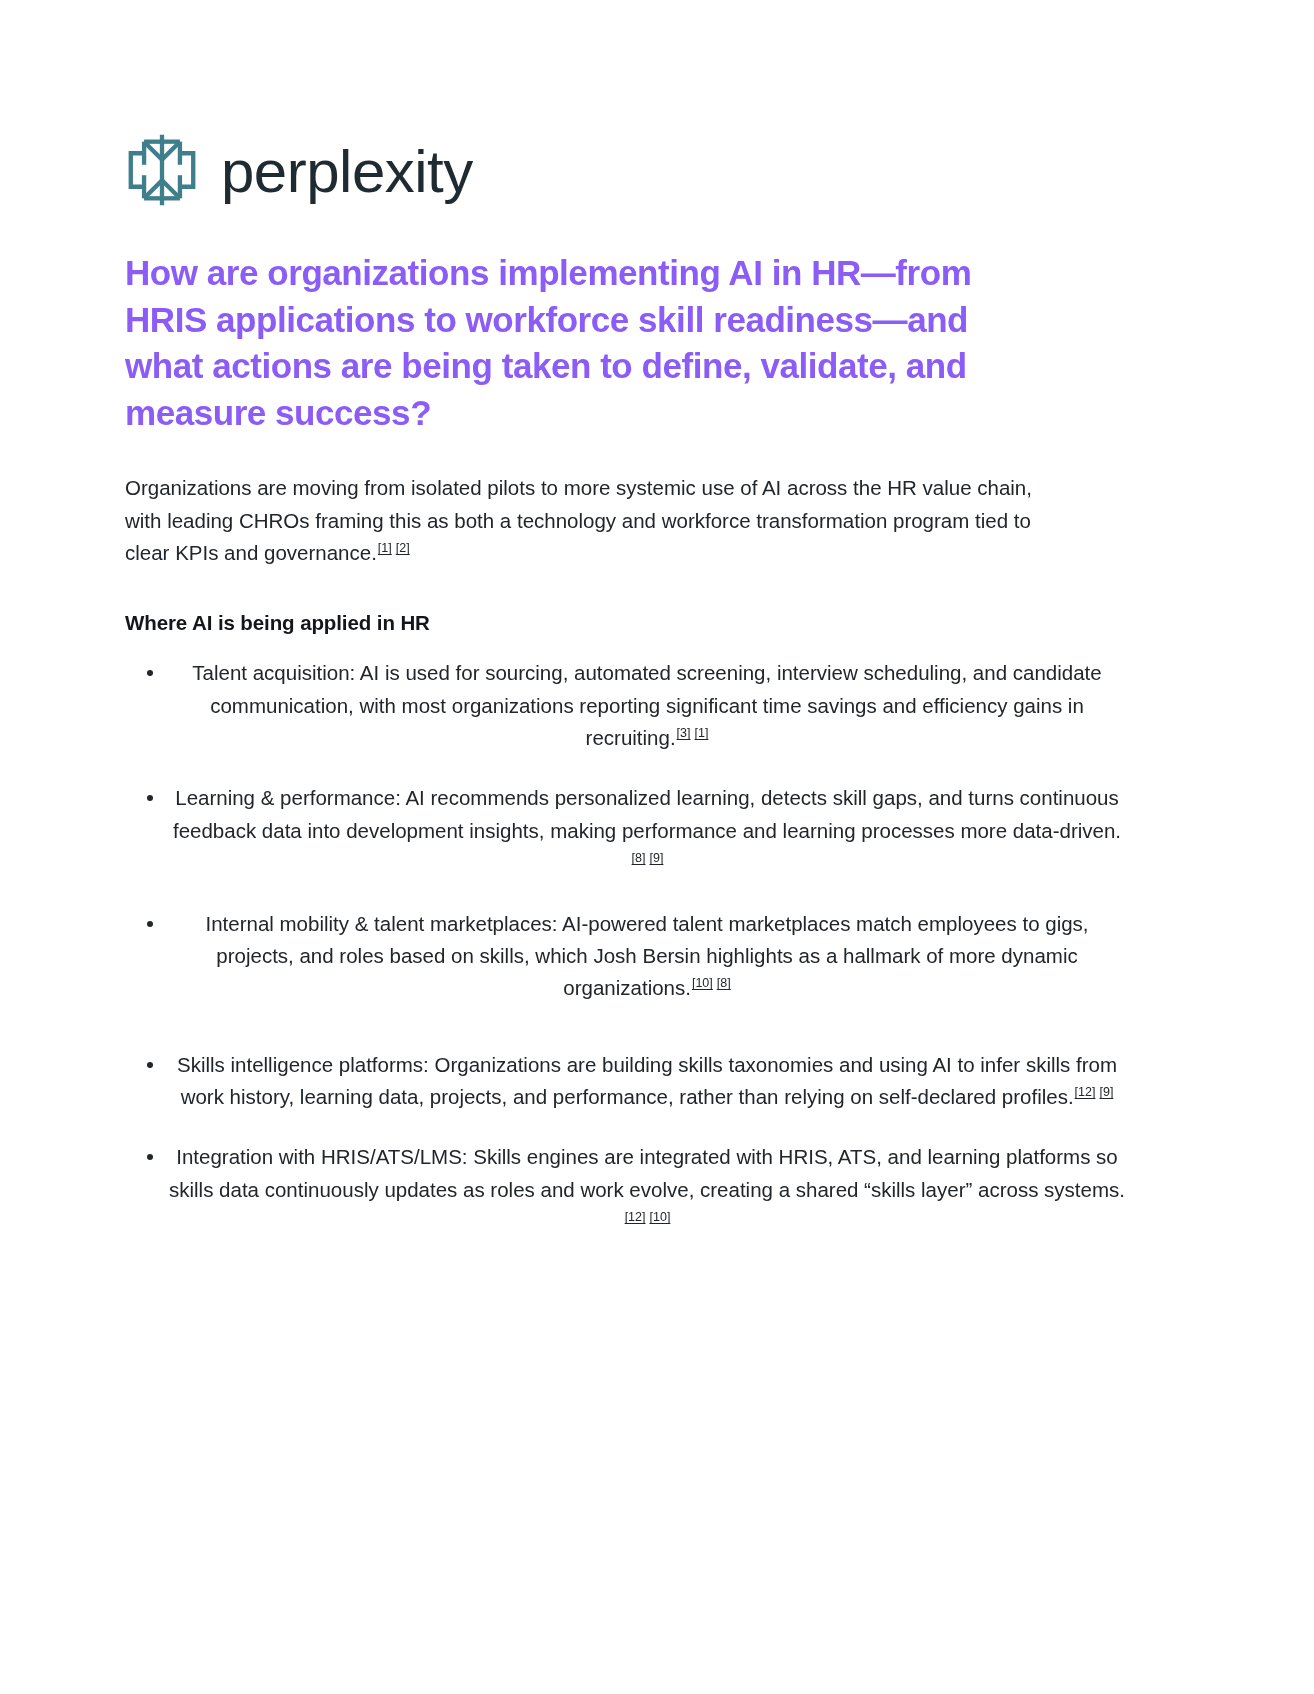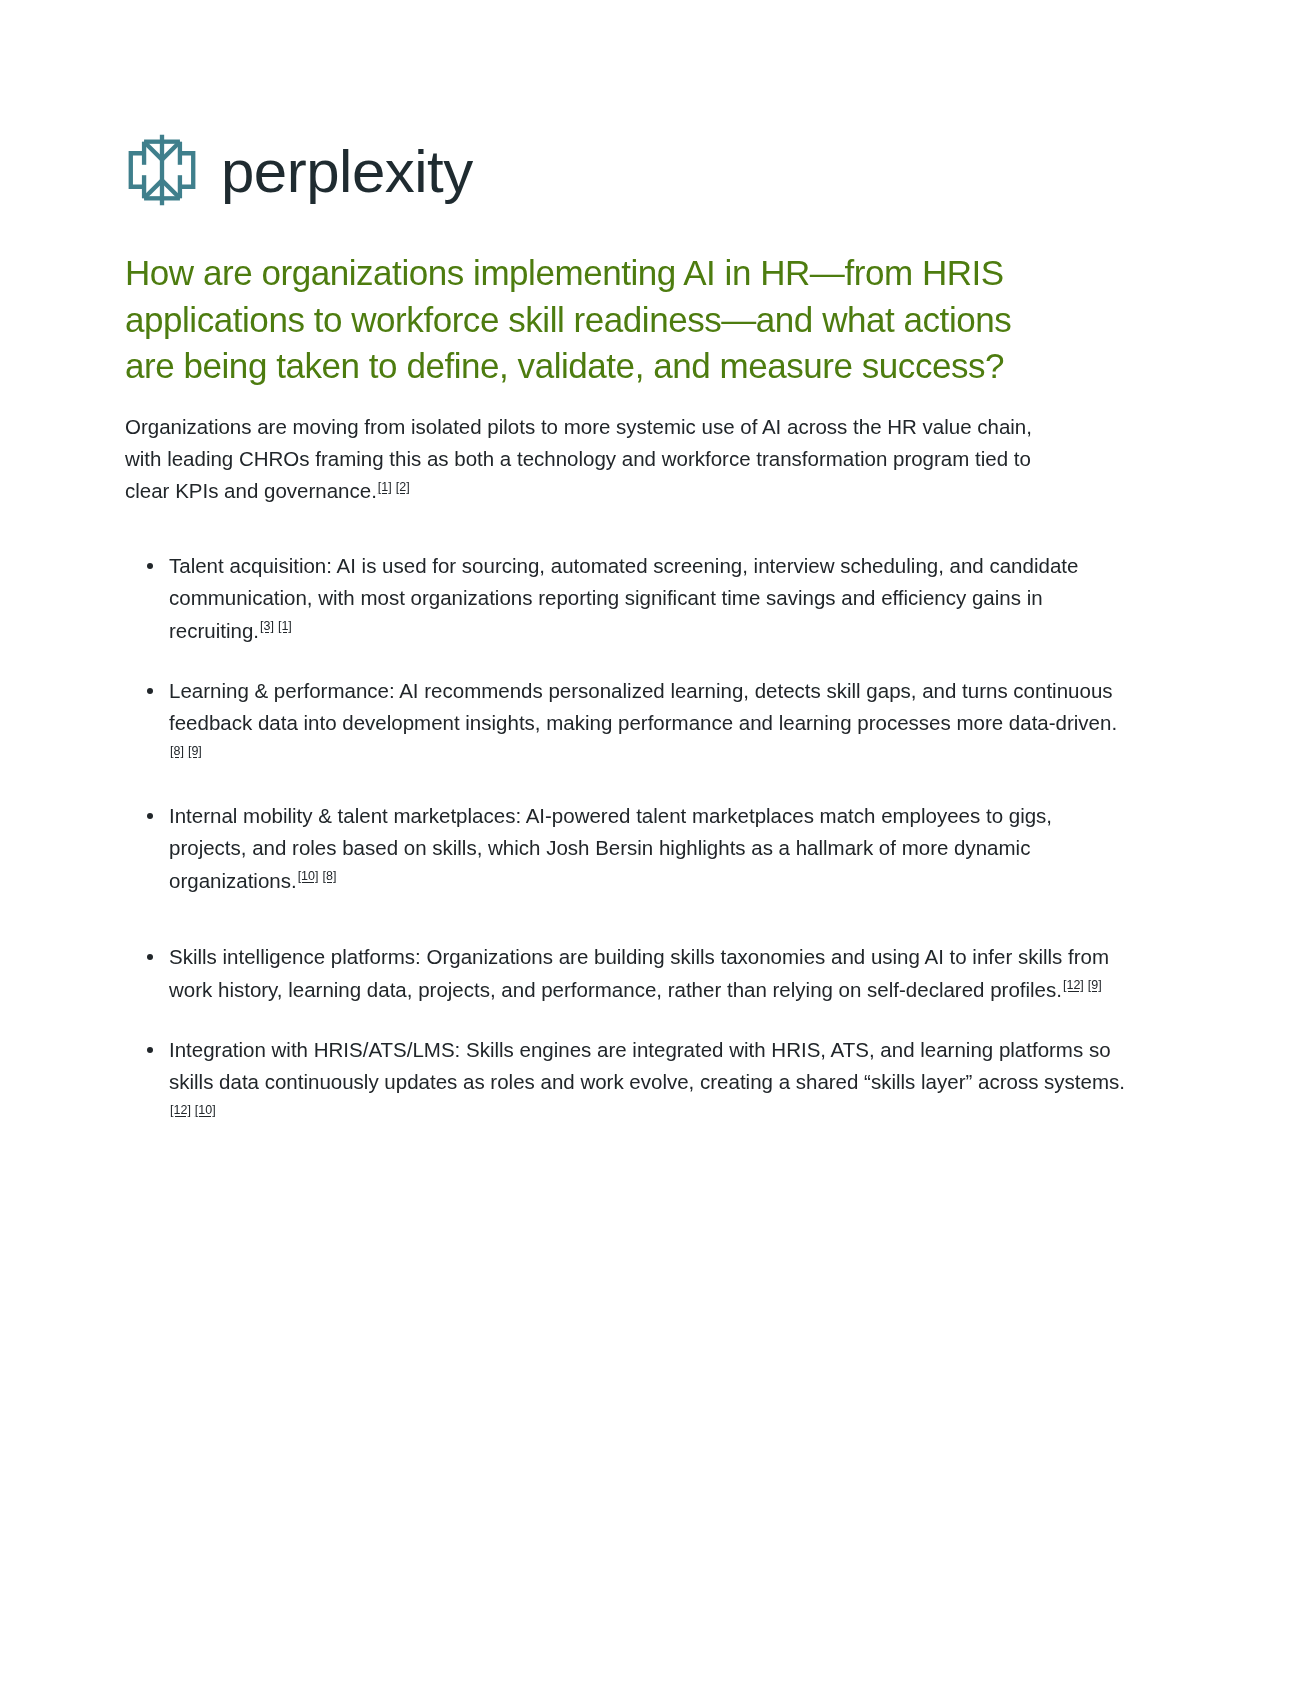--- a/index.html
+++ b/index.html
@@ -46,24 +46,24 @@
     font-weight: 400;
     letter-spacing: -0.5px;
     color: #1f2b30;
     margin-top: 4px;
   }
 
   
   .doc-title {
     font-size: 35px;
     line-height: 1.33;
-    font-weight: 400;
+    font-weight: 700;
     letter-spacing: -0.45px;
-    color: #4d7c0f;
-    margin: 0 0 21px 0;
+    color: #8b5cf6;
+    margin: 0 0 36px 0;
     max-width: 930px;
   }
 
   
   .lede {
     font-size: 20.5px;
     line-height: 1.58;
     color: #21262a;
     margin: 0 0 42px 0;
     max-width: 945px;
@@ -76,20 +76,21 @@
     color: #13171a;
     margin: 0 0 22px 0;
     letter-spacing: -0.1px;
   }
   .section + .section { margin-top: 44px; }
 
   ul.bullets {
     list-style: none;
     margin: 0;
     padding: 0;
+    text-align: center;
   }
   ul.bullets > li {
     position: relative;
     padding-left: 44px;
     margin-bottom: 28px;
     font-size: 20.5px;
     line-height: 1.58;
     color: #21262a;
     max-width: 1000px;
   }
@@ -156,20 +157,21 @@
     <span class="brand-word">perplexity</span>
   </div>
 
   <h1 class="doc-title">How are organizations implementing AI in HR—from HRIS applications to workforce skill readiness—and what actions are being taken to define, validate, and measure success?</h1>
 
   <p class="lede">
     <span>Organizations are moving from isolated pilots to more systemic use of AI across the HR value chain, with leading CHROs framing this as both a technology and workforce transformation program tied to clear KPIs and governance.</span><a class="cite">[1]</a><a class="cite">[2]</a>
   </p>
 
   <div class="section">
+    <h2 class="section-heading">Where AI is being applied in HR</h2>
     <ul class="bullets">
       <li><span>Talent acquisition: AI is used for sourcing, automated screening, interview scheduling, and candidate communication, with most organizations reporting significant time savings and efficiency gains in recruiting.</span><a class="cite">[3]</a><a class="cite">[1]</a></li>
 
 
 
       <li><span>Learning &amp; performance: AI recommends personalized learning, detects skill gaps, and turns continuous feedback data into development insights, making performance and learning processes more data-driven.</span><a class="cite">[8]</a><a class="cite">[9]</a></li>
 
       <li><span>Internal mobility &amp; talent marketplaces: AI-powered talent marketplaces match employees to gigs, projects, and roles based on skills, which Josh Bersin highlights as a hallmark of more dynamic organizations.</span><a class="cite">[10]</a><a class="cite">[8]</a></li>
 
     </ul>

